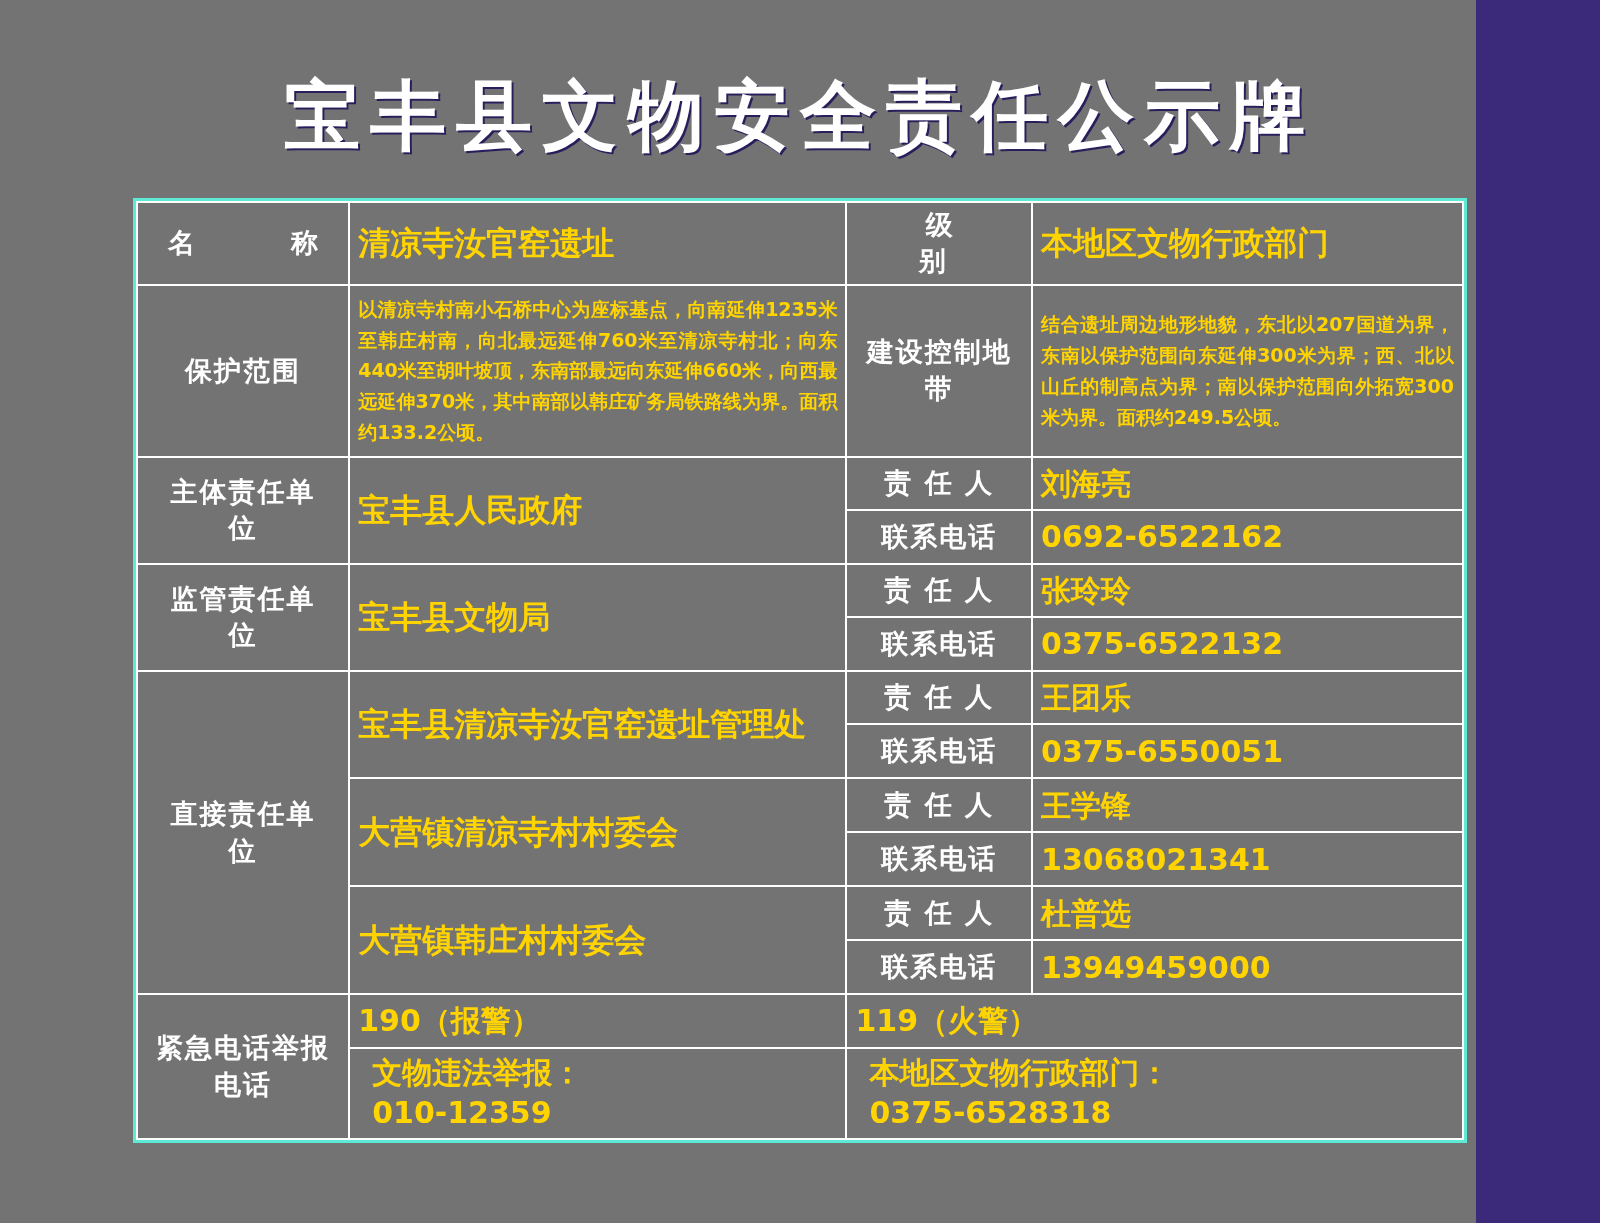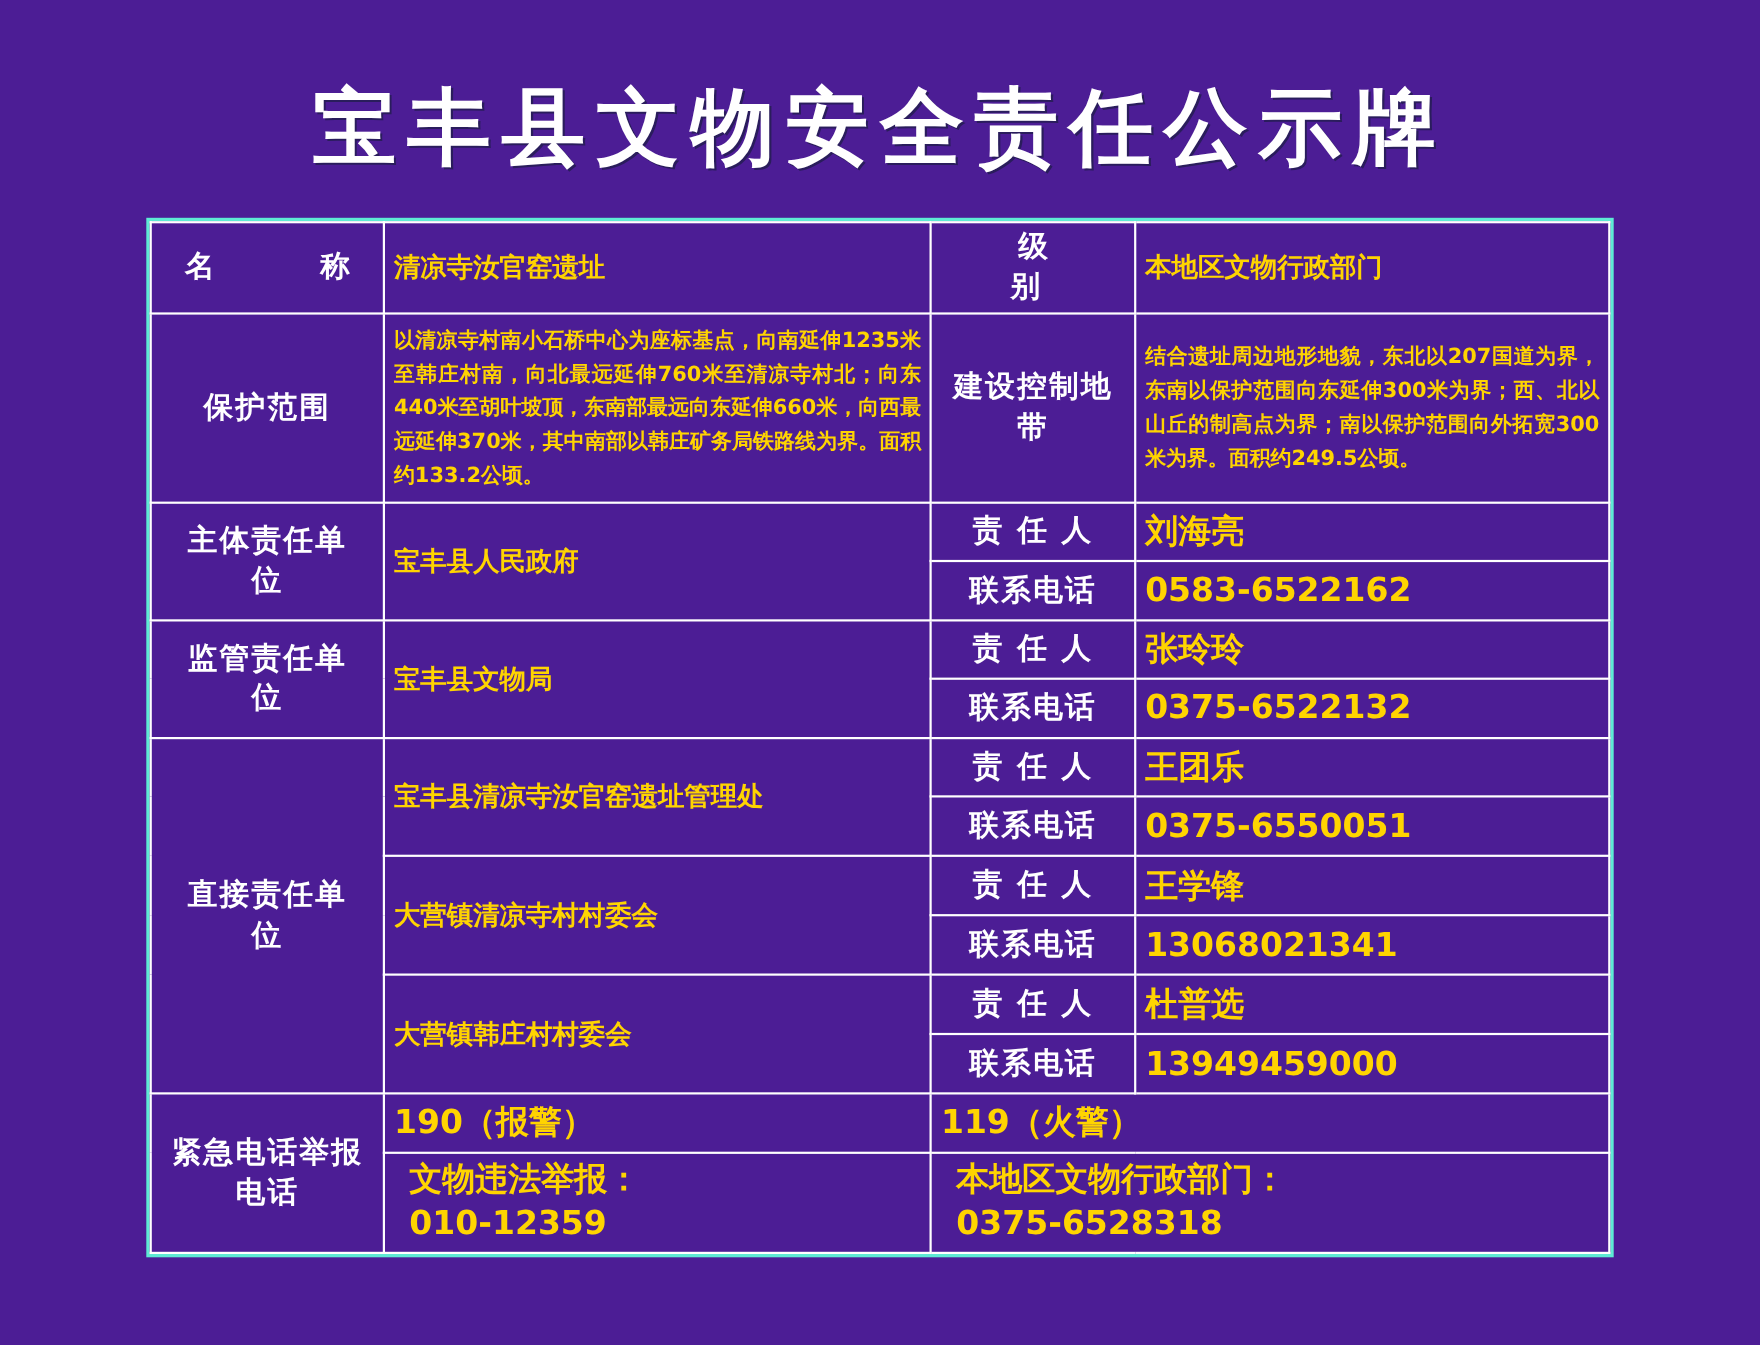--- a/index.html
+++ b/index.html
@@ -10,23 +10,23 @@
   body {
     width: 1600px;
     height: 1223px;
     font-family: "DejaVu Sans", "Liberation Sans", sans-serif;
     overflow: hidden;
     position: relative;
   }
   .board {
     position: absolute;
     left: 0; top: 0;
-    width: 1600px;
+    width: 1476px;
     height: 1223px;
-    background: #4c1d95;
+    background: #737373;
     box-sizing: border-box;
   }
   .title {
     position: absolute;
     top: 66px;
     left: 0;
     width: 1600px;
     text-align: center;
     color: #ffffff;
     font-size: 76px;
@@ -67,21 +67,21 @@
     letter-spacing: 14px;
     text-indent: 14px;
   }
   .val {
     color: #ffd400;
     font-weight: bold;
     font-size: 30px;
     line-height: 1.45;
   }
   .val-lg {
-    font-size: 24px;
+    font-size: 32px;
   }
   .val-small {
     color: #ffd400;
     font-weight: bold;
     font-size: 19px;
     line-height: 1.62;
     text-align: justify;
     letter-spacing: 0px;
   }
   .pad-l { padding-left: 14px; }
@@ -126,21 +126,21 @@
         </tr>
 
         <tr>
           <td class="lbl" rowspan="2" style="height:52px;margin-top:34px;">主体责任单　　位</td>
           <td class="val val-lg pad-l" rowspan="2">宝丰县人民政府</td>
           <td class="lbl">责 任 人</td>
           <td class="val pad-l">刘海亮</td>
         </tr>
         <tr>
           <td class="lbl" style="height:52px;">联系电话</td>
-          <td class="val pad-l">0583-6522162</td>
+          <td class="val pad-l">0692-6522162</td>
         </tr>
 
         <tr>
           <td class="lbl" rowspan="2" style="height:52px;text-align:center;">监管责任单　　位</td>
           <td class="val val-lg pad-l" rowspan="2">宝丰县文物局</td>
           <td class="lbl">责 任 人</td>
           <td class="val pad-l">张玲玲</td>
         </tr>
         <tr>
           <td class="lbl" style="height:52px;">联系电话</td>

